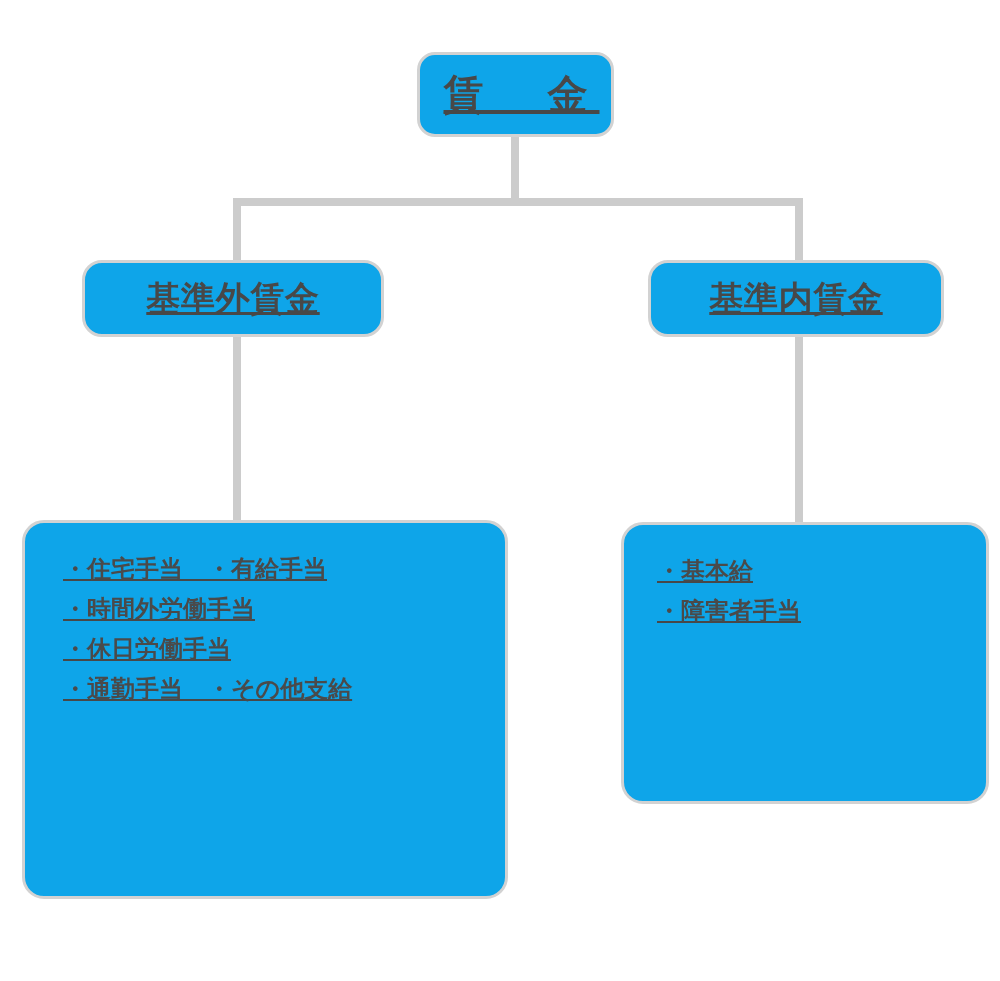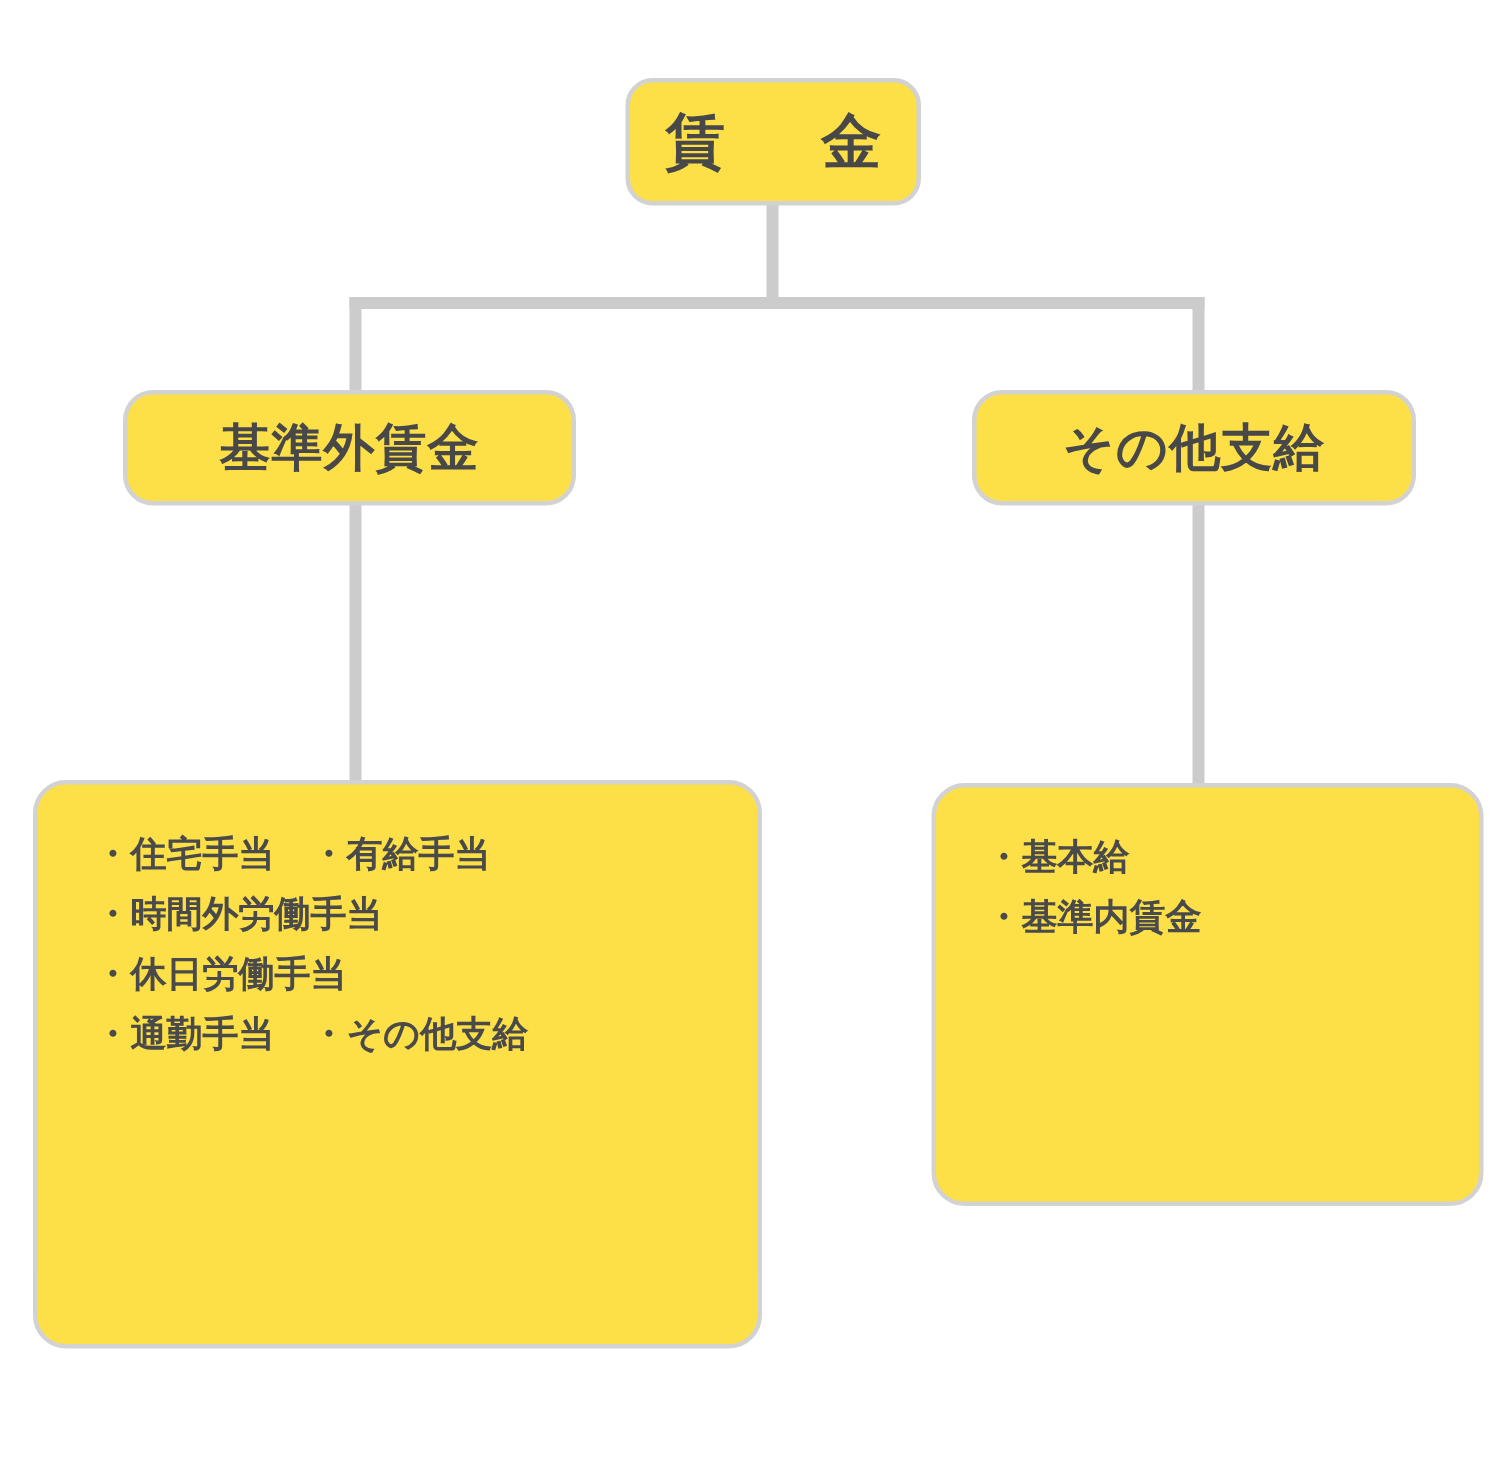--- a/index.html
+++ b/index.html
@@ -21,26 +21,27 @@
   
   .conn {
     position: absolute;
     background: #cccccc;
   }
 
   
   .node {
     position: absolute;
     box-sizing: border-box;
-    background: #fde047;
+    background: #0ea5e9;
     border: 3px solid #d2d2d2;
     display: flex;
     align-items: center;
     justify-content: center;
     color: #484848;
+    text-decoration: underline;
   }
 
   .node-root {
     left: 417px;
     top: 52px;
     width: 197px;
     height: 85px;
     border-radius: 18px;
   }
   .node-root .node-label {
@@ -102,32 +103,32 @@
 
   <div class="node node-root">
     <span class="node-label">賃　金</span>
   </div>
 
   <div class="node node-branch left">
     <span class="node-label">基準外賃金</span>
   </div>
 
   <div class="node node-branch right">
-    <span class="node-label">その他支給</span>
+    <span class="node-label">基準内賃金</span>
   </div>
 
   <div class="node node-list left">
     <ul class="leaf-items">
       <li class="leaf-item">・住宅手当　・有給手当</li>
       <li class="leaf-item">・時間外労働手当</li>
       <li class="leaf-item">・休日労働手当</li>
       <li class="leaf-item">・通勤手当　・その他支給</li>
     </ul>
   </div>
 
   <div class="node node-list right">
     <ul class="leaf-items">
       <li class="leaf-item">・基本給</li>
-      <li class="leaf-item">・基準内賃金</li>
+      <li class="leaf-item">・障害者手当</li>
     </ul>
   </div>
 
 </div>
 
 </body></html>

